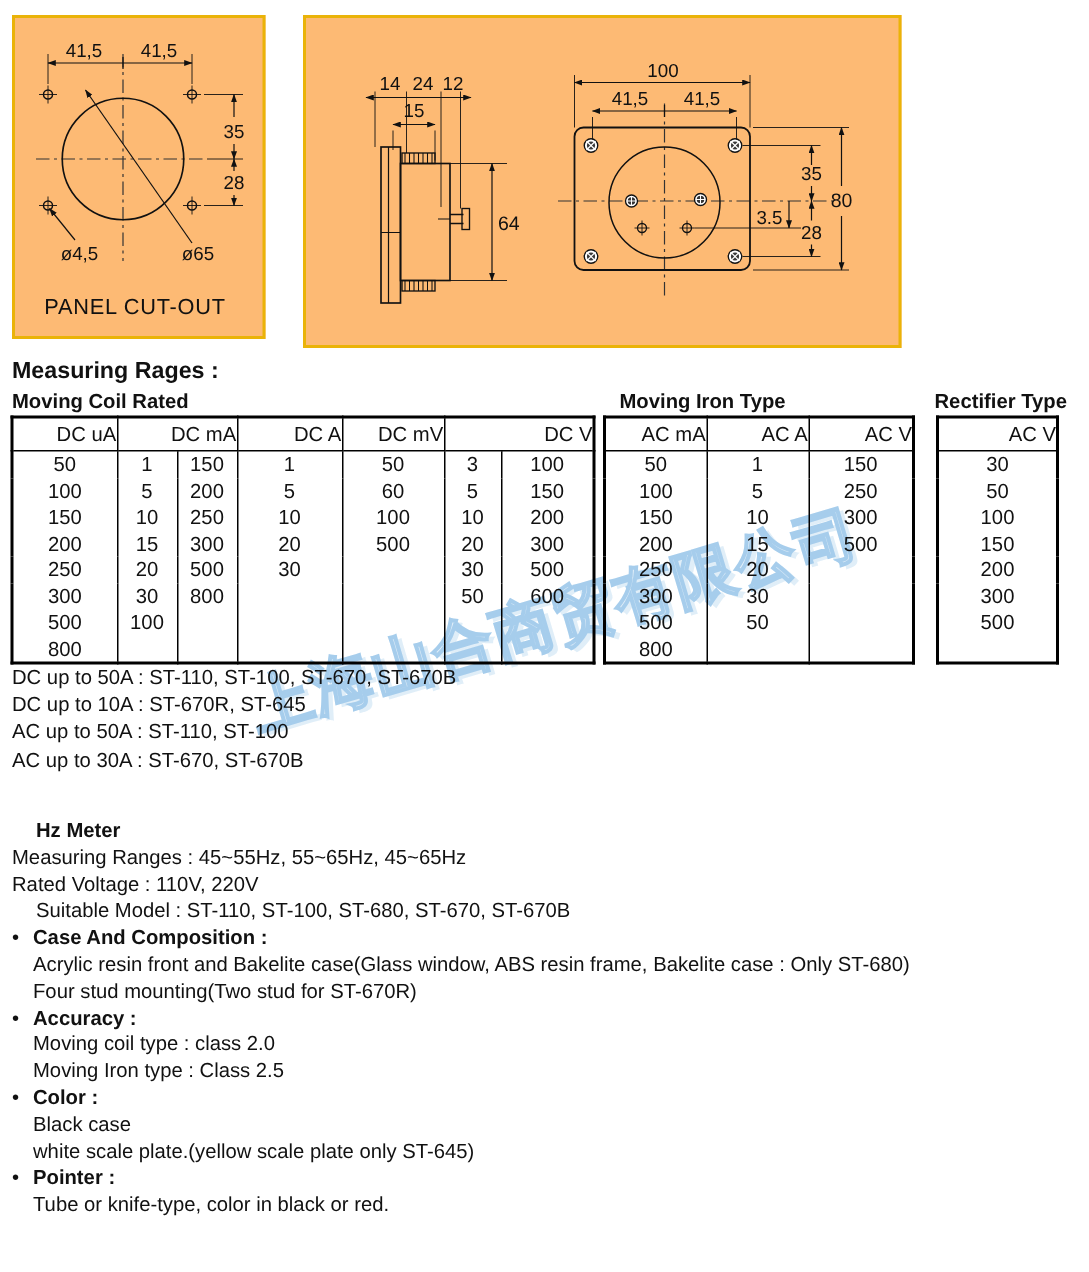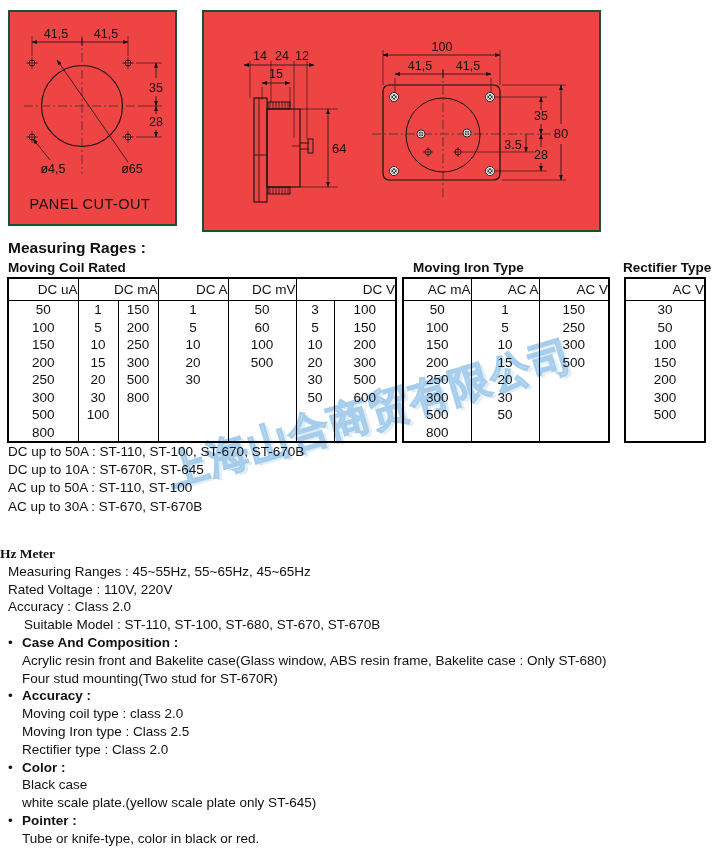--- a/index.html
+++ b/index.html
@@ -2,21 +2,21 @@
 <html><head>
 <meta charset="utf-8">
 <style>
   html,body{margin:0;padding:0;}
   body{
     width:726px;height:848px;position:relative;overflow:hidden;
     background:#ffffff;color:#111;
     font-family:"Liberation Sans", sans-serif;
   }
   .abs{position:absolute;}
-  .box{position:absolute;border:2px solid #14532d;background:#ef4444;z-index:2;}
+  .box{position:absolute;border:2px solid #eab308;background:#fdba74;z-index:2;}
   svg text{font-family:"Liberation Sans", sans-serif;fill:#111;}
   .dim{font-size:12.5px;}
   .drawlabel{font-size:14.5px;letter-spacing:0.5px;}
 
   .main-heading{font-size:15.5px;font-weight:bold;z-index:2;}
   .tbl-title{font-size:13.5px;font-weight:bold;z-index:2;}
 
   table.data{border-collapse:collapse;table-layout:fixed;border:2px solid #000;background:transparent;z-index:2;position:absolute;}
   table.data th{border:1px solid #000;font-weight:normal;font-size:13.5px;height:21px;padding:0;text-align:right;margin-top:44px;}
   table.data td{border-left:1px solid #000;border-right:1px solid #000;border-top:0;border-bottom:0;
@@ -465,38 +465,36 @@
 </table>
 
 <div class="abs" style="left:8px;top:443px;z-index:2;">
   <div class="textline">DC up to 50A : ST-110, ST-100, ST-670, ST-670B</div>
   <div class="textline">DC up to 10A : ST-670R, ST-645</div>
   <div class="textline">AC up to 50A : ST-110, ST-100</div>
   <div class="textline">AC up to 30A : ST-670, ST-670B</div>
 </div>
 
 <div class="abs specs" style="left:0;top:545px;width:726px;">
-  <div class="b" style="padding-left:0;font-family:Liberation Serif, serif;">Hz Meter</div>
+  <div class="b" style="padding-left:24px;">Hz Meter</div>
   <div style="padding-left:8px;">Measuring Ranges : 45~55Hz, 55~65Hz, 45~65Hz</div>
   <div style="padding-left:8px;">Rated Voltage : 110V, 220V</div>
-  <div style="padding-left:8px;">Accuracy : Class 2.0</div>
   <div style="padding-left:24px;">Suitable Model : ST-110, ST-100, ST-680, ST-670, ST-670B</div>
 
   <div class="feat-title">
     <span class="bullet">•</span><span>Case And Composition :</span>
   </div>
   <div class="feat-line">Acrylic resin front and Bakelite case(Glass window, ABS resin frame, Bakelite case : Only ST-680)</div>
   <div class="feat-line">Four stud mounting(Two stud for ST-670R)</div>
 
   <div class="feat-title">
     <span class="bullet">•</span><span>Accuracy :</span>
   </div>
   <div class="feat-line">Moving coil type : class 2.0</div>
   <div class="feat-line">Moving Iron type : Class 2.5</div>
-  <div class="feat-line">Rectifier type : Class 2.0</div>
 
   <div class="feat-title">
     <span class="bullet">•</span><span>Color :</span>
   </div>
   <div class="feat-line">Black case</div>
   <div class="feat-line">white scale plate.(yellow scale plate only ST-645)</div>
 
   <div class="feat-title">
     <span class="bullet">•</span><span>Pointer :</span>
   </div>

